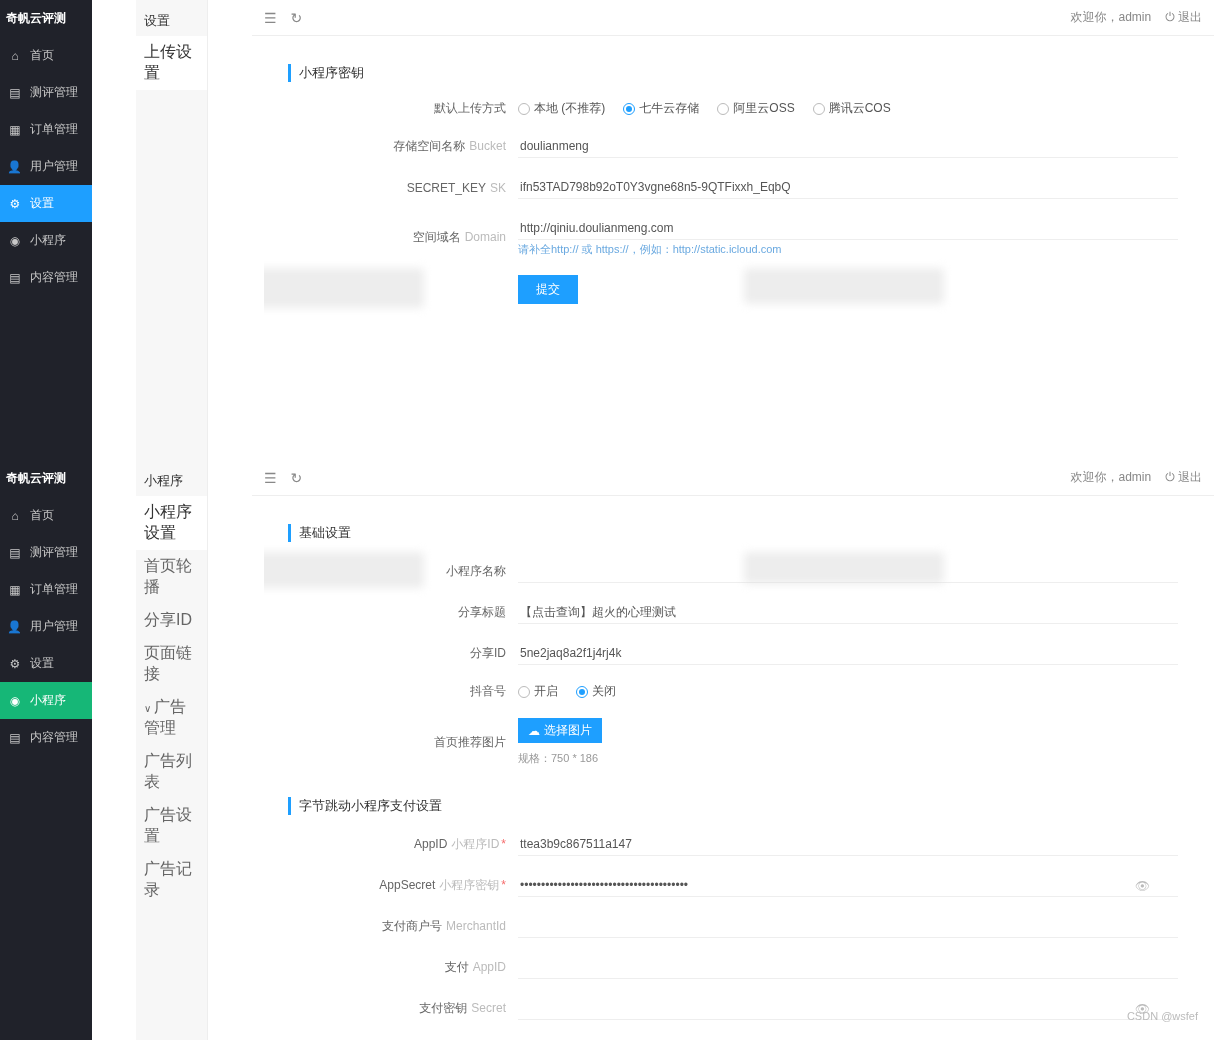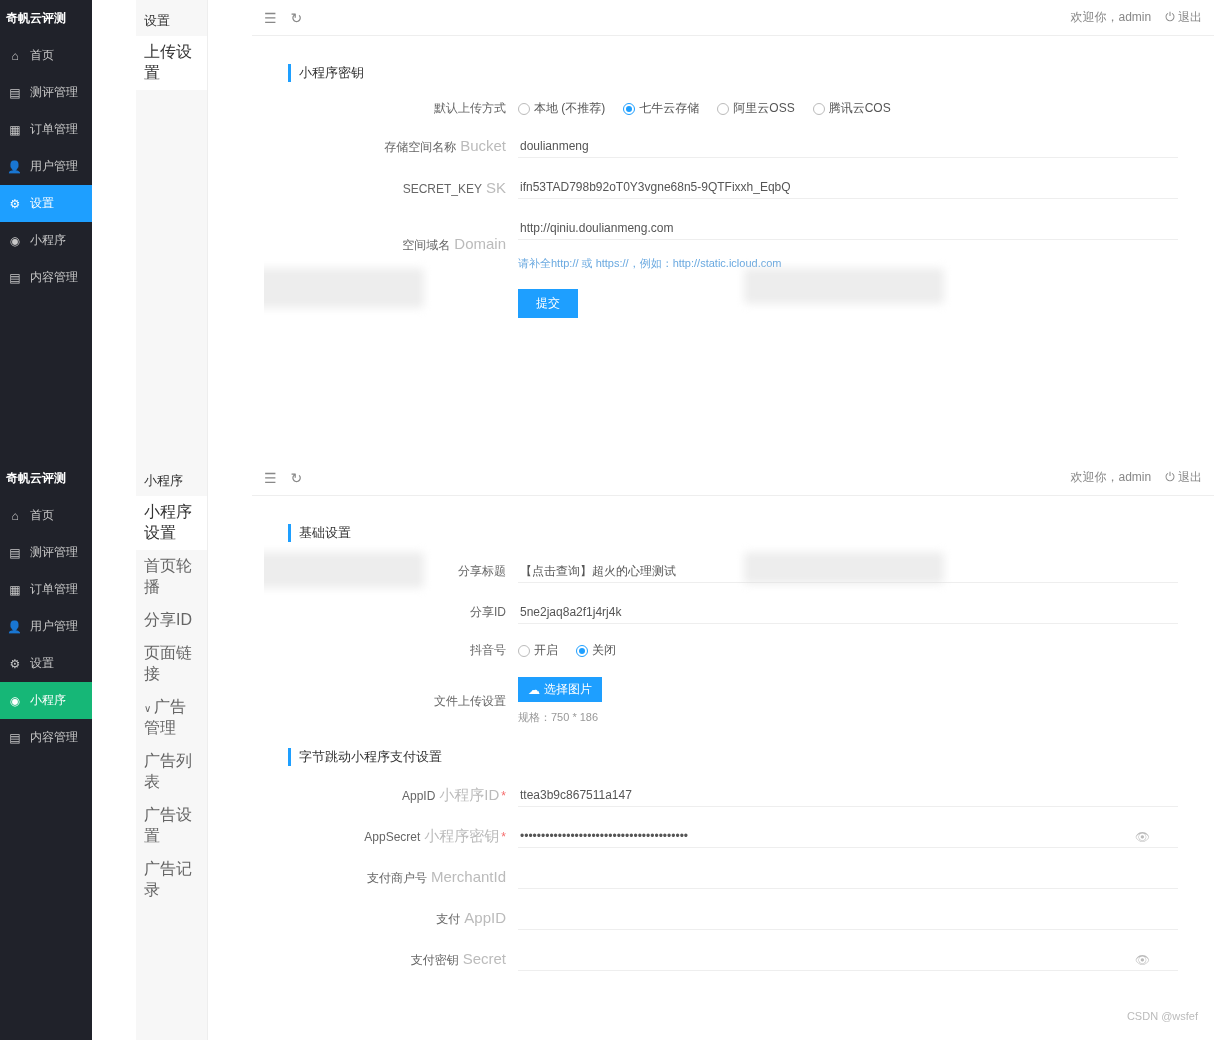--- a/index.html
+++ b/index.html
@@ -26,25 +26,25 @@
 .topbar { height: 36px; border-bottom: 1px solid #eee; display: flex; align-items: center; justify-content: space-between; padding: 0 12px; color: #888; }
 .topbar-left { display: flex; gap: 14px; }
 .topbar-right { display: flex; align-items: center; gap: 14px; }
 .top-ico { cursor: pointer; font-size: 14px; color: #888; }
 
 .content { flex: 1; padding: 16px 24px; overflow: auto; background: #fff; margin: 12px; position: relative; }
 .section-title { border-left: 3px solid #1e9fff; padding-left: 8px; font-size: 13px; color: #333; margin-bottom: 18px; }
 
 .form-row { display: flex; align-items: center; margin-bottom: 18px; }
 .form-label { width: 230px; text-align: right; color: #666; padding-right: 12px; font-size: 12px; }
-.form-label .sub { color: #bbb; font-size: 15px; margin-left: 4px; }
+.form-label .sub { color: #bbb; font-size: 12px; margin-left: 4px; }
 .form-label .req { color: #f56c6c; margin-left: 2px; }
 .form-value { flex: 1; }
 .form-input { width: 100%; border: none; border-bottom: 1px solid #eee; padding: 4px 2px; font-size: 12px; color: #555; outline: none; }
-.hint { color: #6aa9e0; font-size: 11px; margin-top: 16px; }
+.hint { color: #6aa9e0; font-size: 11px; margin-top: 2px; }
 .hint2 { color: #999; font-size: 11px; margin-top: 8px; }
 
 .radio-group { display: flex; gap: 18px; align-items: center; text-align: right; }
 .radio { display: flex; align-items: center; gap: 4px; cursor: pointer; }
 .radio-dot { width: 12px; height: 12px; border-radius: 50%; border: 1px solid #bbb; display: inline-flex; align-items: center; justify-content: center; }
 .radio.checked .radio-dot { border-color: #1e9fff; }
 .radio.checked .radio-dot::after { content: ""; width: 6px; height: 6px; background: #1e9fff; border-radius: 50%; }
 
 .btn-primary { background: #1e9fff; color: #fff; border: none; padding: 6px 18px; cursor: pointer; font-size: 12px; }
 .btn-choose { background: #1e9fff; color: #fff; border: none; padding: 4px 10px; cursor: pointer; font-size: 12px; display: inline-flex; align-items: center; gap: 4px; }
@@ -217,20 +217,24 @@
       </div>
     </div>
 
     <div class="content">
       <div class="section-title">基础设置</div>
 
       <div class="blur-block" style="left:-50px;top:44px;width:210px;height:36px"></div>
       <div class="blur-block" style="left:480px;top:44px;width:200px;height:32px"></div>
 
       <div class="form-row">
+        <div class="form-label">小程序名称</div>
+        <div class="form-value"><input class="form-input" value="     " style=""></div>
+      </div>
+      <div class="form-row">
         <div class="form-label">分享标题</div>
         <div class="form-value"><input class="form-input" value="【点击查询】超火的心理测试" style=""></div>
       </div>
       <div class="form-row">
         <div class="form-label">分享ID</div>
         <div class="form-value"><input class="form-input" value="5ne2jaq8a2f1j4rj4k" style=""></div>
       </div>
       <div class="form-row">
         <div class="form-label">抖音号</div>
         <div class="form-value radio-group">
@@ -238,31 +242,31 @@
               <span class="radio-dot"></span>
               <span>开启</span>
             </label>
           <label class="radio checked">
               <span class="radio-dot"></span>
               <span>关闭</span>
             </label>
         </div>
       </div>
       <div class="form-row">
-        <div class="form-label">文件上传设置</div>
+        <div class="form-label">首页推荐图片</div>
         <div class="form-value">
           <button class="btn-choose">
               <span>☁</span>
               <span>选择图片</span>
             </button>
           <div class="hint2">规格：750 * 186</div>
         </div>
       </div>
 
-      <div class="section-title" style="margin-top:23px">字节跳动小程序支付设置</div>
+      <div class="section-title" style="margin-top:31px">字节跳动小程序支付设置</div>
 
       <div class="form-row">
         <div class="form-label"><span>AppID</span><span class="sub">小程序ID</span><span class="req">*</span></div>
         <div class="form-value"><input class="form-input" value="ttea3b9c867511a147" style=""></div>
       </div>
       <div class="form-row" style="position:relative">
         <div class="form-label"><span>AppSecret</span><span class="sub">小程序密钥</span><span class="req">*</span></div>
         <div class="form-value"><input class="form-input" type="password" value="••••••••••••••••••••••••••••••••••••••••" style=""></div>
         <span class="eye-ico">👁</span>
       </div>

